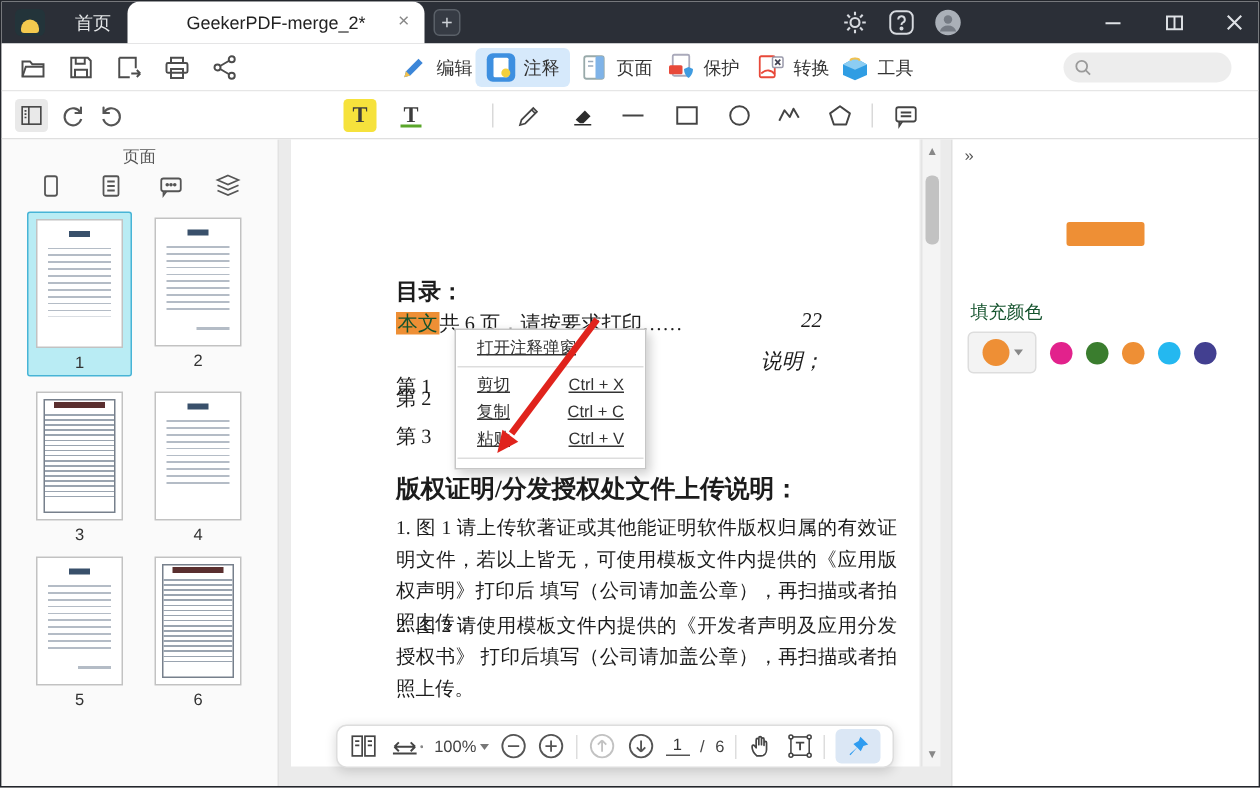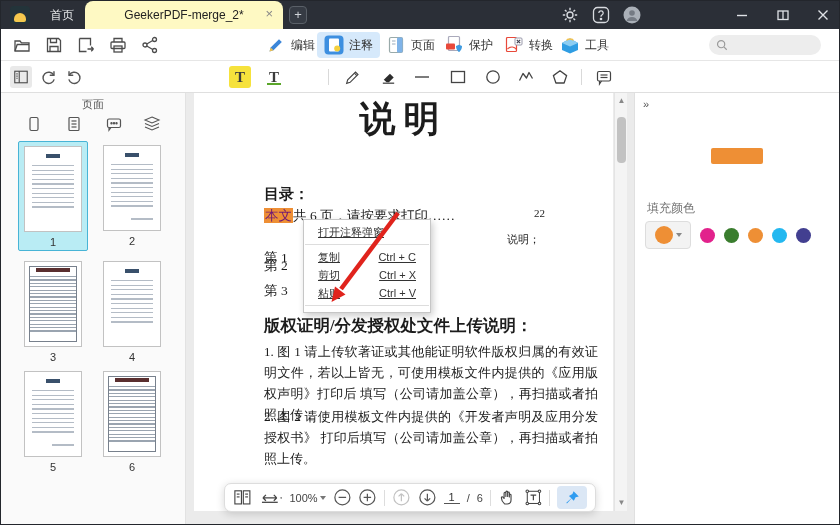--- a/index.html
+++ b/index.html
@@ -8,21 +8,21 @@
        border:1px solid #23262c;}
   *{box-sizing:border-box;}
   svg{display:block;}
 
   
   .titlebar{position:absolute;left:0;top:0;width:100%;height:28px;background:#2b2f37;
             display:flex;align-items:center;color:#e6e8ea;font-size:12px;}
   .logo{width:20px;height:18px;margin-left:9px;border-radius:4px;background:#23343a;position:relative;overflow:hidden;}
   .logo::after{content:"";position:absolute;left:4px;top:7px;width:12px;height:9px;background:#f4c94e;border-radius:6px 6px 2px 2px;}
   .home{margin-left:12px;padding:0 8px;cursor:default;}
-  .tab{position:absolute;left:84px;top:0;width:198px;height:28px;background:#fef9c3;color:#222;
+  .tab{position:absolute;left:84px;top:0;width:198px;height:28px;background:#ffffff;color:#222;
        border-radius:8px 8px 0 0;display:flex;align-items:center;justify-content:center;font-size:12px;}
   .tab .ttl{max-width:150px;overflow:hidden;white-space:nowrap;}
   .tab .x{position:absolute;right:10px;top:6px;color:#888;font-size:13px;line-height:14px;}
   .newtab{position:absolute;left:288px;top:5px;width:18px;height:18px;border:1px solid #5a6068;border-radius:4px;
           background:#363b44;color:#cfd3d8;font-size:13px;line-height:16px;text-align:center;}
   .tb-ico{position:absolute;top:5px;width:18px;height:18px;color:#d7dadf;}
   .winbtn{position:absolute;top:6px;width:16px;height:16px;color:#dfe2e6;}
 
   
   .toolbar1{position:absolute;left:0;top:28px;width:100%;height:32px;background:#fff;border-bottom:1px solid #e6e6e6;}
@@ -64,22 +64,22 @@
            background:repeating-linear-gradient(to bottom,#9aa4b0 0,#9aa4b0 1.1px,transparent 1.1px,transparent 3.4px);}
   .m-sig{position:absolute;right:7px;bottom:10px;width:22px;height:2.5px;background:#b4bcc6;}
   .m-frame{position:absolute;inset:4px;border:1px solid #77808c;}
 
   .docarea{position:absolute;left:185px;top:92px;width:450px;bottom:0;background:#ebebeb;}
   .pdfpage{position:absolute;left:8px;top:0;width:419px;bottom:13px;background:#fff;
            font-family:"Liberation Serif","DejaVu Serif",serif;color:#1c1c1c;}
   .doc-title{position:absolute;top:2px;left:0;width:100%;text-align:center;font-size:36px;font-weight:600;letter-spacing:8px;}
   .toc-h{position:absolute;left:70px;top:92px;font-size:15px;font-weight:600;}
   .docline{position:absolute;left:70px;font-size:13.5px;white-space:nowrap;}
-  .hlspan{padding:0 1px;color:#701a75;}
-  .tailfrag{position:absolute;font-size:11px;}
+  .hlspan{padding:0 1px;color:#14532d;}
+  .tailfrag{position:absolute;font-size:14px;font-style:italic;}
   .sec-h{position:absolute;left:70px;top:222px;font-size:16.5px;font-weight:700;}
   .para{position:absolute;left:70px;width:334px;font-size:13px;line-height:21px;text-align:justify;}
 
   
   .ctx{position:absolute;left:117px;top:126px;width:128px;background:#fff;border:1px solid #c6c6c6;
        box-shadow:2px 3px 7px rgba(0,0,0,.2);z-index:5;padding:3px 0;font-size:11px;color:#333;
        font-family:"Liberation Sans","DejaVu Sans",sans-serif;}
   .mi{display:flex;justify-content:space-between;padding:2.5px 14px;line-height:13px;text-decoration:underline;}
   .mi .sc{color:#333;}
   .msep{border-top:1px solid #ddd;margin:3px 1px;}
@@ -99,21 +99,21 @@
   .pgnum{border-bottom:1px solid #555;padding:0 5px;font-size:11px;color:#333;}
   .pinbtn{width:30px;height:23px;background:#dbe7f5;border-radius:4px;display:flex;align-items:center;justify-content:center;}
   .zoomlbl{display:flex;align-items:center;gap:2px;}
   .caret{width:0;height:0;border-left:3px solid transparent;border-right:3px solid transparent;border-top:4px solid #777;}
 
   
   .rightpanel{position:absolute;right:0;top:92px;width:205px;bottom:0;background:#fff;border-left:1px solid #e0e0e0;}
   .rp-collapse{position:absolute;left:8px;top:5px;font-size:11px;color:#555;letter-spacing:-1px;}
   .rp-title{text-align:center;font-size:12px;color:#333;padding-top:6px;}
   .swatch{position:absolute;left:76px;top:55px;width:52px;height:16px;border-radius:2px;}
-  .fill-lbl{position:absolute;left:12px;top:107px;font-size:12px;color:#737373;}
+  .fill-lbl{position:absolute;left:12px;top:107px;font-size:12px;color:#14532d;}
   .colorrow{position:absolute;left:10px;top:128px;display:flex;align-items:center;gap:9px;}
   .csel{width:46px;height:28px;background:#f3f3f3;border:1px solid #ddd;border-radius:4px;
         display:flex;align-items:center;justify-content:center;gap:3px;}
   .cdot{width:18px;height:18px;border-radius:50%;}
   .pdot{width:15px;height:15px;border-radius:50%;}
   .chev{width:0;height:0;border-left:3.5px solid transparent;border-right:3.5px solid transparent;border-top:4px solid #888;}
 </style>
 </head>
 <body>
 
@@ -431,21 +431,20 @@
         <div class="m-frame"></div>
           <div class="m-title wide" style="top:6px"></div>
           <div class="m-lines dense"></div>
       </div>
       <div class="num">6</div>
     </div>
   </div>
 
   <div class="docarea">
     <div class="pdfpage">
-      <div class="doc-title">说明</div>
       <div class="toc-h">目录：</div>
 
       <div class="docline" style="top:114px">
         <span class="hlspan" style="background: rgb(238, 143, 53);">本文</span><span>共 6 页，请按要求打印……</span>
       </div>
       <div class="tailfrag" style="left:340px;top:114px">22</div>
 
       <div class="docline" style="top:156px">第 1</div>
       <div class="tailfrag" style="left:313px;top:139px">说明；</div>
       <div class="docline" style="top:164px">第 2</div>
@@ -456,26 +455,26 @@
       <div class="para" style="top:313px">2.  图 2 请使用模板文件内提供的《开发者声明及应用分发授权书》 打印后填写（公司请加盖公章），再扫描或者拍照上传。</div>
     </div>
 
     <div class="ctx">
       <div class="mi">
         <span>打开注释弹窗</span>
         <span class="sc"></span>
       </div>
       <div class="msep"></div>
       <div class="mi">
+        <span>剪切</span>
+        <span class="sc">Ctrl + X</span>
+      </div>
+      <div class="mi">
         <span>复制</span>
         <span class="sc">Ctrl + C</span>
-      </div>
-      <div class="mi">
-        <span>剪切</span>
-        <span class="sc">Ctrl + X</span>
       </div>
       <div class="mi">
         <span>粘贴</span>
         <span class="sc">Ctrl + V</span>
       </div>
       <div class="msep"></div>
     </div>
 
     <svg class="arrow-svg" width="110" height="110" viewBox="0 0 110 110">
       <line x1="82" y1="8" x2="25" y2="84" stroke="#e0231c" stroke-width="4.5"></line>

